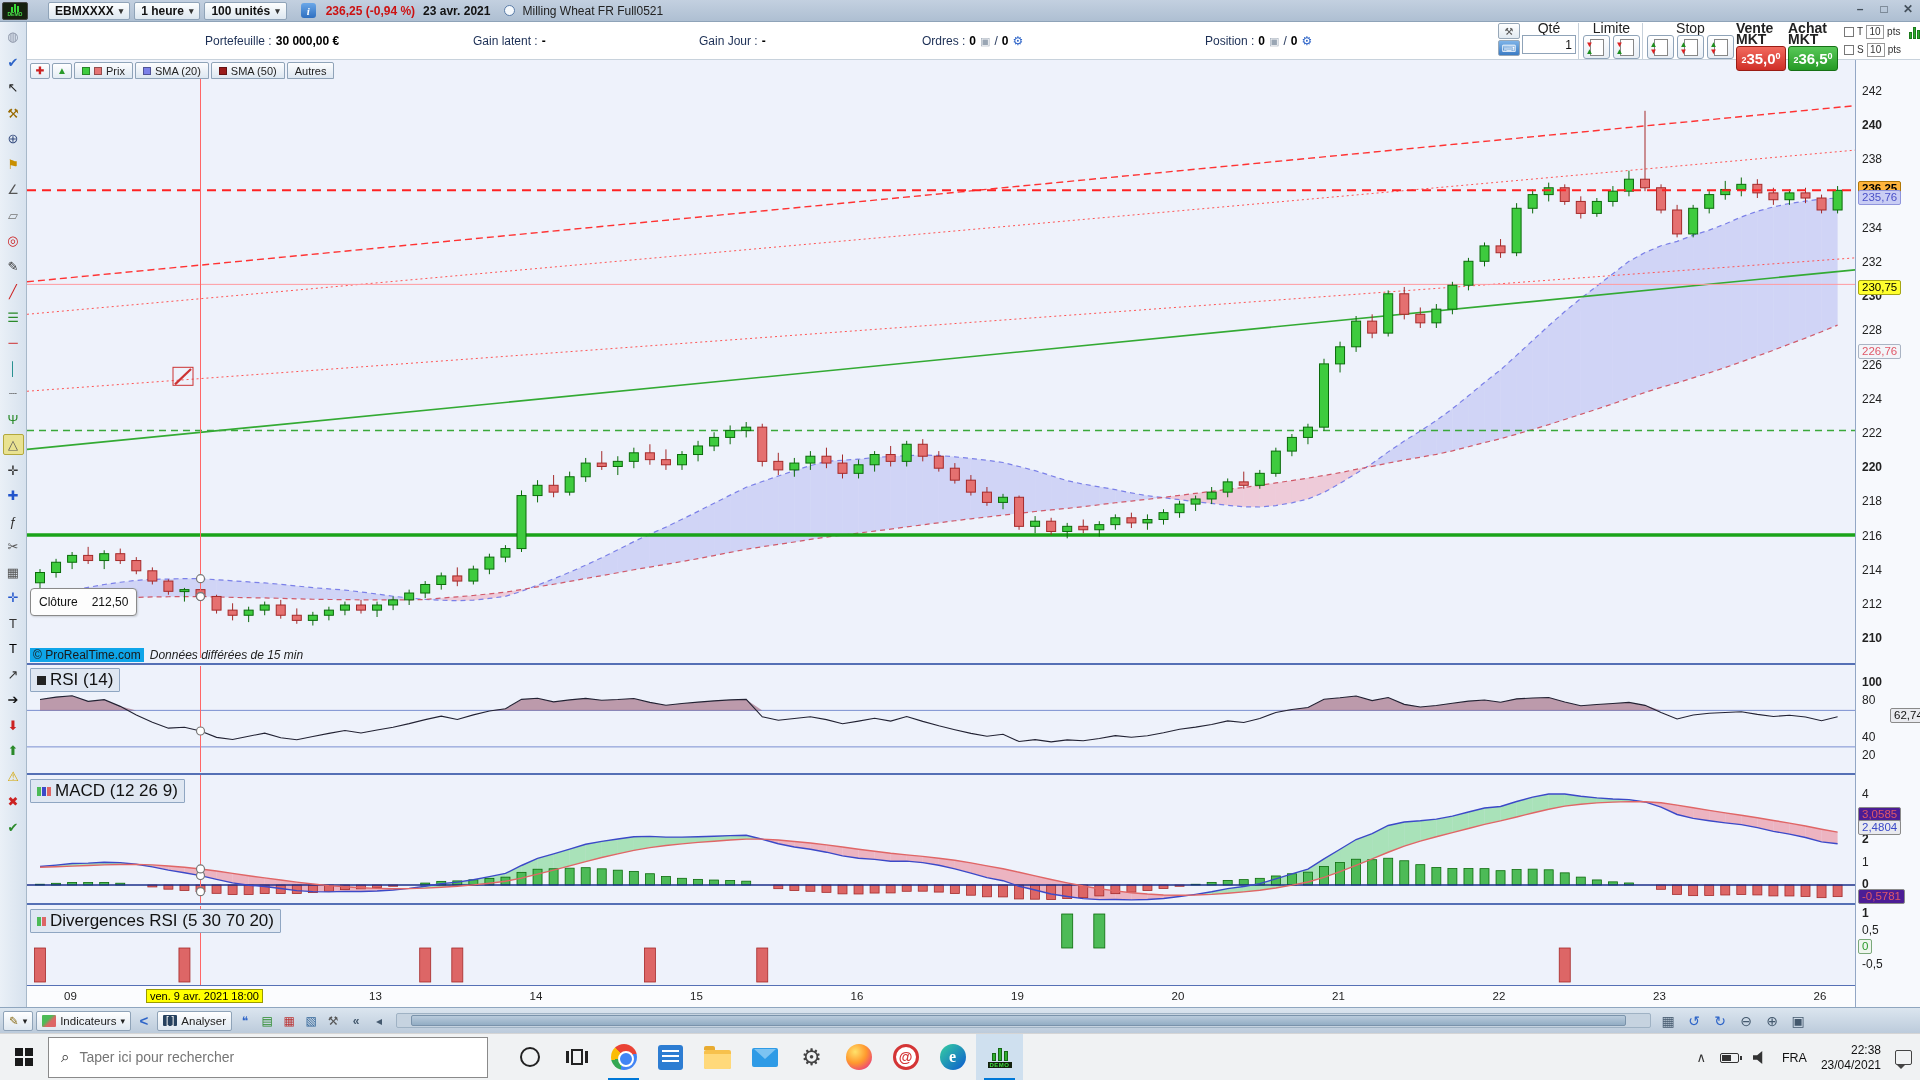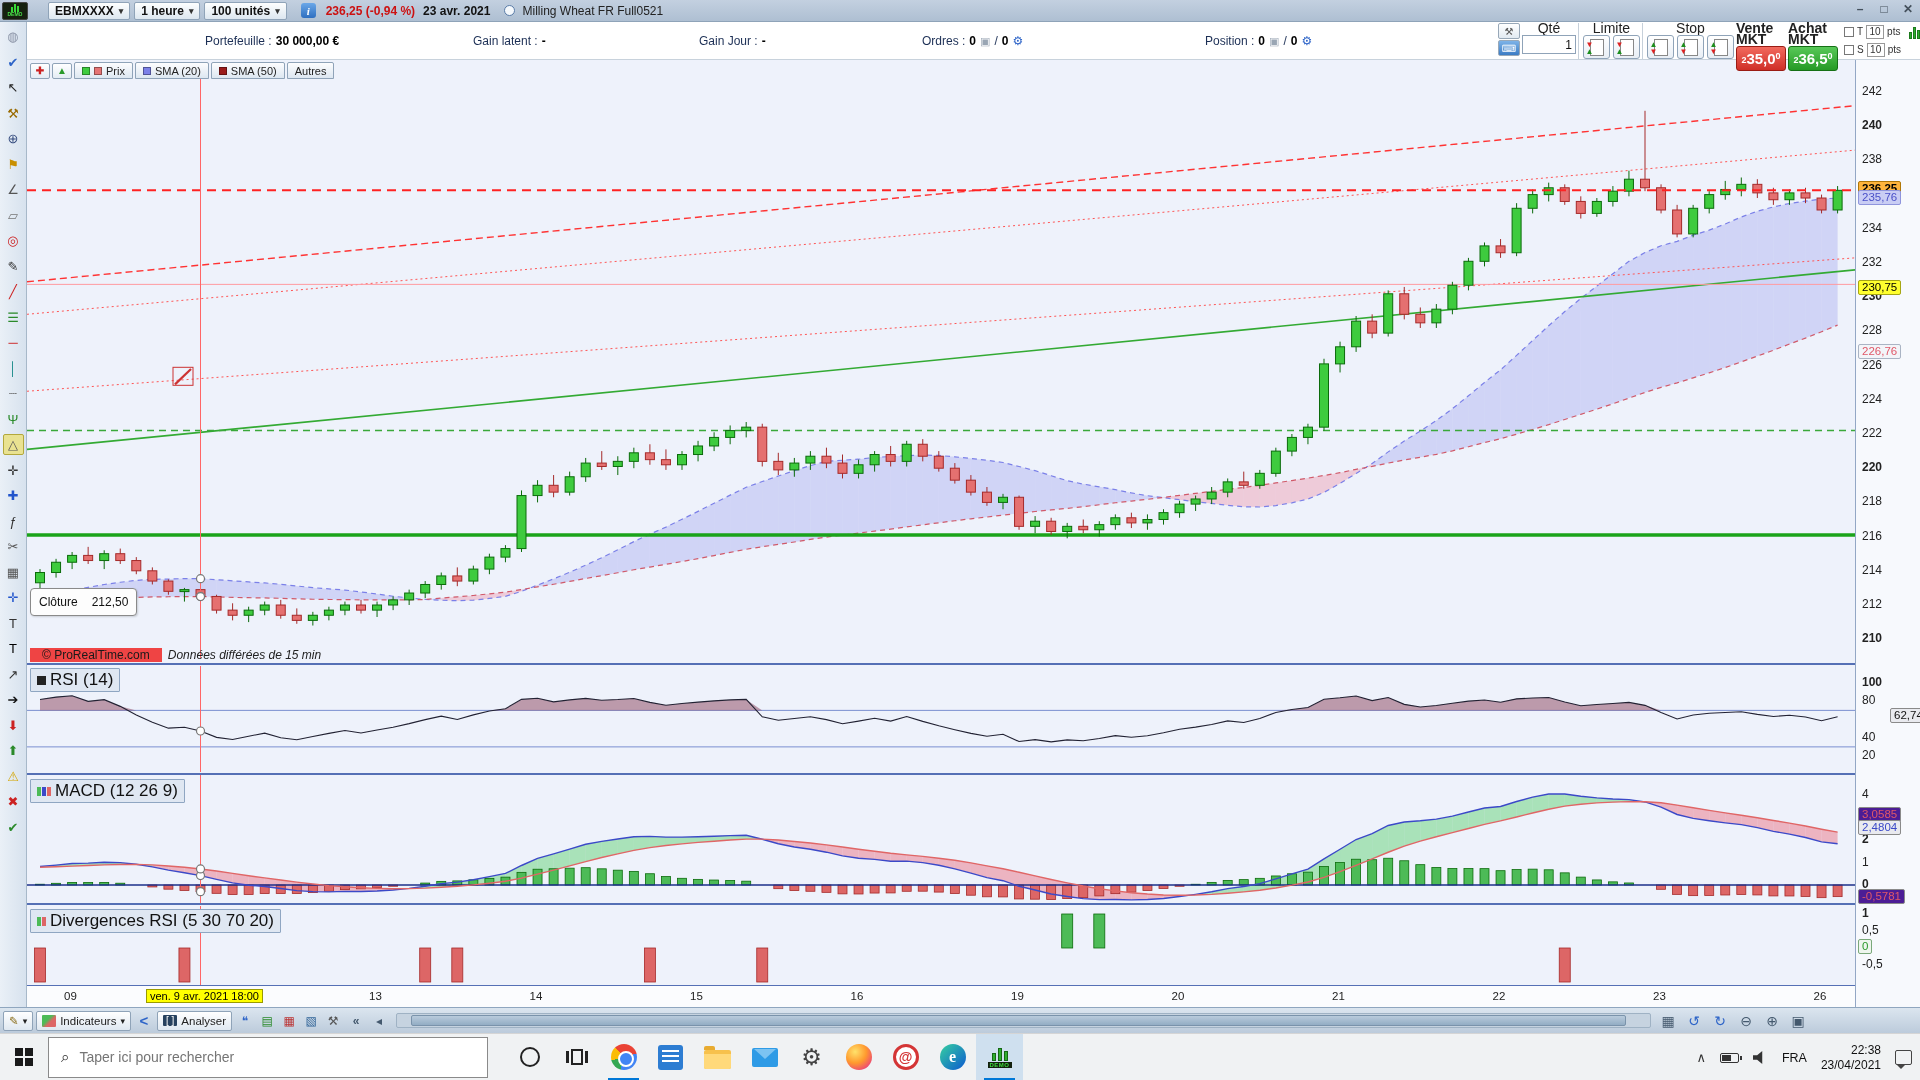--- a/index.html
+++ b/index.html
@@ -79,21 +79,21 @@
 .mk-yellow{background:#ffff2e;border-color:#a6a614;color:#000}
 .mk-outline{background:#f3f5f9;border-color:#aab4c4;color:#e05868}
 .mk-gray{background:#e9eaef;border-color:#8a8a8a;color:#111}
 .mk-blue{background:#e9eaef;border-color:#8a8a8a;color:#3b49c8}
 .mk-pink{background:#4c1d95;border-color:#8a8a8a;color:#e05868}
 .mk-green{background:#eef6ee;border-color:#7aa87a;color:#2a9a2a}
 .pane-chip{position:absolute;left:30px;display:flex;align-items:center;gap:4px;background:#dfe7f2;border:1px solid #8fa6c2;font-size:17px;color:#111;padding:1px 6px;z-index:12;border-radius:1px}
 .chip-sw{display:flex;gap:1px}
 .chip-sw i{width:4px;height:9px;display:block}
 #copyright{position:absolute;left:30px;top:648px;z-index:12;font-size:12px;display:flex;gap:6px;align-items:center}
-#copyright .brand{background:#ef4444;padding:0 12px;color:#1a1a1a}
+#copyright .brand{background:#0ea5e9;padding:0 3px;color:#1a1a1a}
 #copyright .delay{font-style:italic;color:#222}
 #tooltip{position:absolute;left:30px;top:588px;z-index:13;background:#fdfdfd;border:1px solid #8a8a8a;border-radius:4px;padding:6px 8px;font-size:12px;display:flex;gap:14px;box-shadow:1px 1px 2px rgba(0,0,0,.15)}
 
 
 #xaxis{position:absolute;left:27px;top:985px;width:1828px;height:22px;background:#fbfcfe;border-top:1px solid #5570b5;z-index:9}
 .xt{position:absolute;top:4px;font-size:11.5px;color:#222}
 #xdate{position:absolute;top:3px;background:#ffff00;border:1px solid #9a9a00;font-size:11px;padding:0 3px;color:#000;white-space:nowrap}
 
 
 #btoolbar{position:absolute;left:0;top:1007px;width:1920px;height:26px;background:linear-gradient(#dbe5ef,#bccbdb);border-top:1px solid #8fa6bf;display:flex;align-items:center;gap:3px;padding:0 3px;z-index:30}

